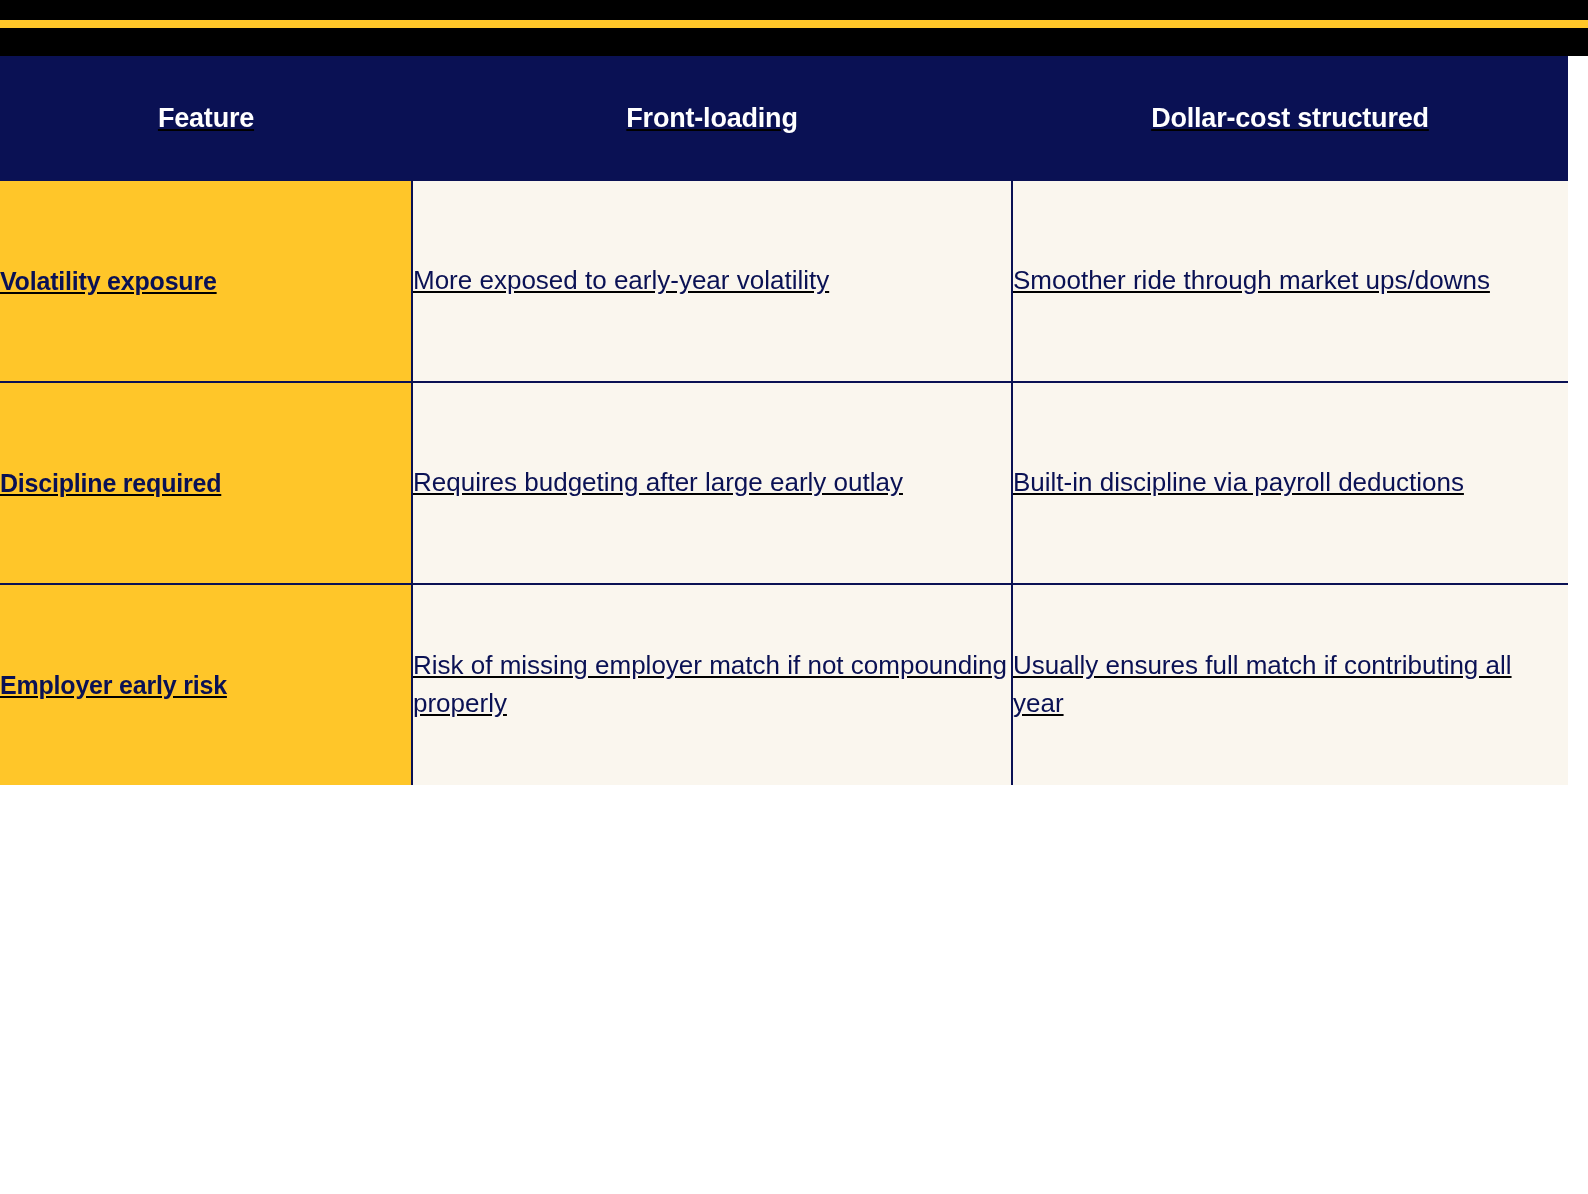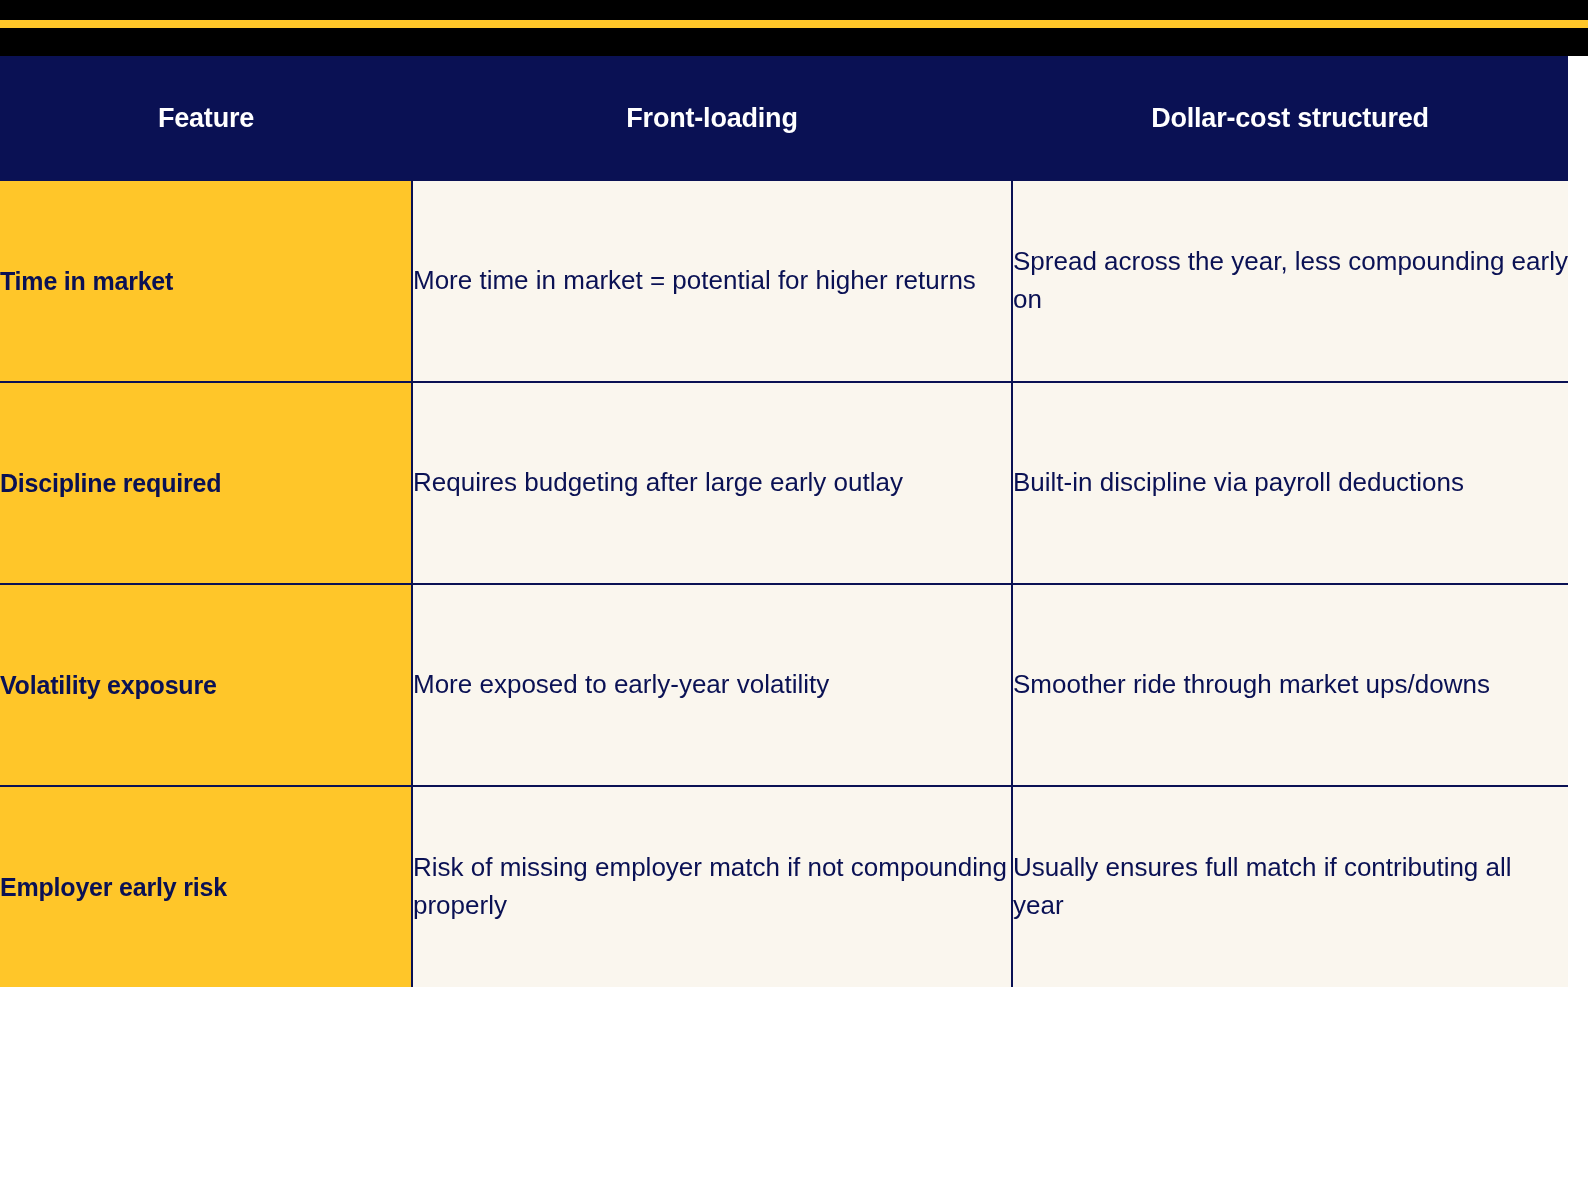--- a/index.html
+++ b/index.html
@@ -45,20 +45,21 @@
     width: 1588px;
     height: 28px;
     background: #000000;
   }
 
   .table-wrap {
     position: absolute;
     top: 56px;
     left: 0;
     width: 1588px;
+    text-decoration: underline;
   }
 
   table.compare {
     border-collapse: collapse;
     table-layout: fixed;
     width: 1568px;
     margin: 0;
   }
 
   table.compare thead th {
@@ -135,44 +136,35 @@
       </colgroup>
       <thead>
         <tr>
           <th>Feature</th>
           <th>Front-loading</th>
           <th>Dollar-cost structured</th>
         </tr>
       </thead>
       <tbody>
         <tr>
-          <td class="feature">Time in market</td>
+          <td class="feature">Volatility exposure</td>
           <td class="cell mid">
-            <span class="cell-text">More time in market = potential for higher returns</span>
+            <span class="cell-text">More exposed to early-year volatility</span>
           </td>
           <td class="cell">
-            <span class="cell-text">Spread across the year, less compounding early on</span>
+            <span class="cell-text">Smoother ride through market ups/downs</span>
           </td>
         </tr>
         <tr>
           <td class="feature">Discipline required</td>
           <td class="cell mid">
             <span class="cell-text">Requires budgeting after large early outlay</span>
           </td>
           <td class="cell">
             <span class="cell-text">Built-in discipline via payroll deductions</span>
-          </td>
-        </tr>
-        <tr>
-          <td class="feature">Volatility exposure</td>
-          <td class="cell mid">
-            <span class="cell-text">More exposed to early-year volatility</span>
-          </td>
-          <td class="cell">
-            <span class="cell-text">Smoother ride through market ups/downs</span>
           </td>
         </tr>
         <tr>
           <td class="feature">Employer early risk</td>
           <td class="cell mid">
             <span class="cell-text">Risk of missing employer match if not compounding properly</span>
           </td>
           <td class="cell">
             <span class="cell-text">Usually ensures full match if contributing all year</span>
           </td>

